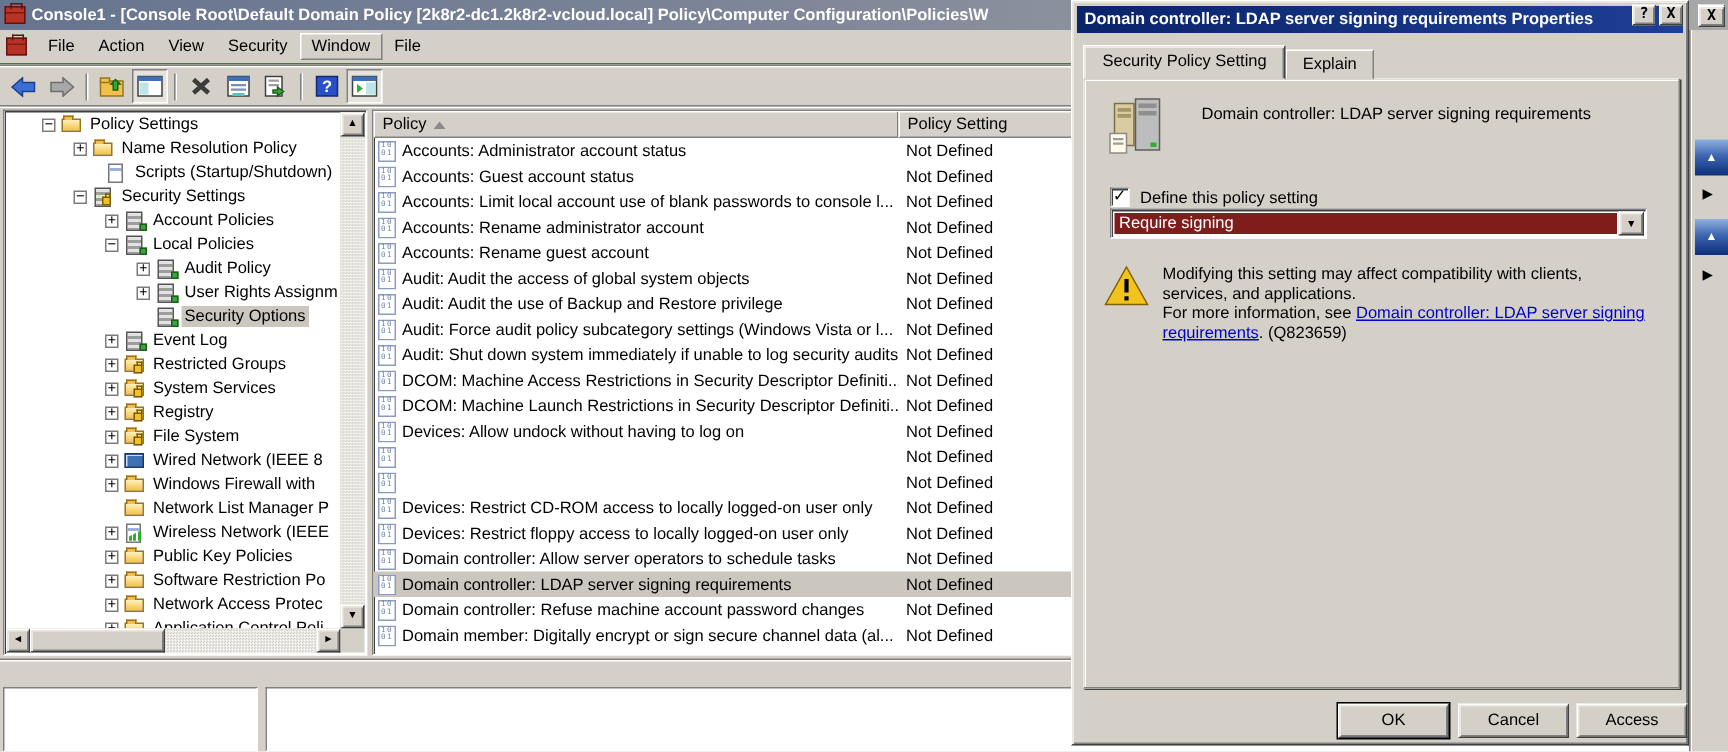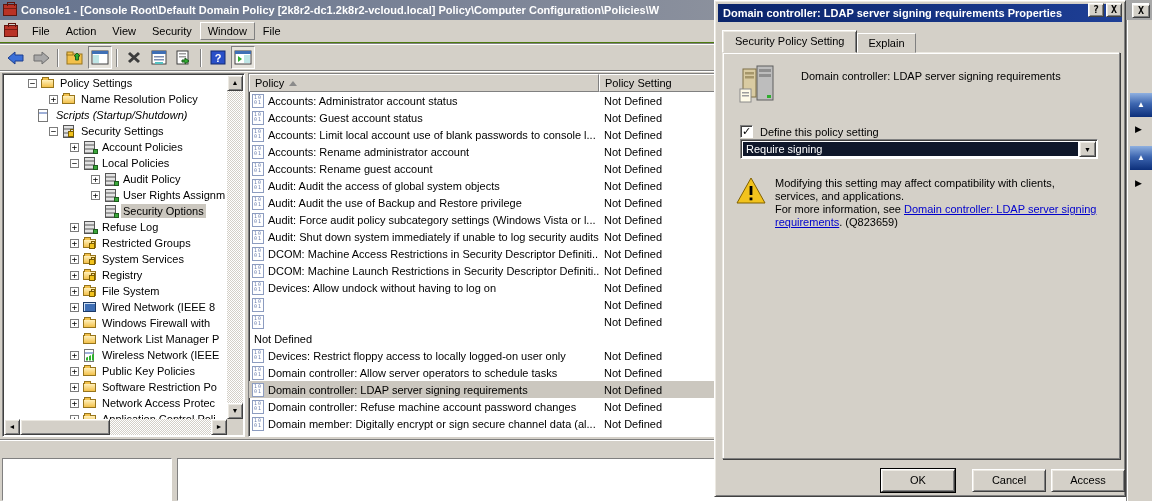--- a/index.html
+++ b/index.html
@@ -125,35 +125,35 @@
 
   #dlg-policy-icon { position:absolute; left:14px; top:10px; }
   #dlg-policy-name { position:absolute; left:78px; top:17px; width:300px; }
 
   #define-row { position:absolute; left:17px; top:72px; display:flex; align-items:center; gap:7px; }
   #define-checkbox { width:13px; height:13px; background:#fff; border:1px solid; border-color:#808080 #fff #fff #808080;
     box-shadow:inset 1px 1px 0 #404040; font-size:11px; line-height:11px; font-weight:bold; text-align:center; }
 
   #dropdown { position:absolute; left:17px; top:86px; width:358px; height:20px; background:#fff;
     border:1px solid; border-color:#808080 #fff #fff #808080; box-shadow:inset 1px 1px 0 #404040; display:flex; }
-  #dropdown .val { flex:1; margin:2px 0 2px 2px; background:#0f172a; color:#fff; padding:1px 3px; line-height:13px; }
+  #dropdown .val { flex:1; margin:2px 0 2px 2px; background:#7f1d1d; color:#fff; padding:1px 3px; line-height:13px; }
   #dropdown .dd-btn { width:17px; margin:1px; background:#d4d0c8; border:1px solid; border-color:#fff #404040 #404040 #fff;
     box-shadow:inset 1px 1px 0 #ece9e2, inset -1px -1px 0 #808080; font-size:7px; text-align:center; line-height:16px; }
 
   #warning { position:absolute; left:13px; top:124px; width:372px; display:flex; gap:9px; }
   #warn-icon { width:30px; height:28px; flex:0 0 auto; position:relative; }
   #warn-icon svg { display:block; }
   #warn-text { line-height:13px; width:325px; }
   #warn-text .para2 { margin-top:0px; }
   a.qlink { color:#0000cc; text-decoration:underline; cursor:pointer; }
 
   .dlg-btn { position:absolute; top:468px; width:74px; height:23px; background:#d4d0c8;
     border:1px solid; border-color:#fff #404040 #404040 #fff; box-shadow:inset 1px 1px 0 #ece9e2, inset -1px -1px 0 #808080;
     text-align:center; line-height:21px; }
-  #btn-ok { left:166px; outline:1px solid #000; }
+  #btn-ok { left:177px; outline:1px solid #000; }
   #btn-cancel { left:257px; }
   #btn-apply { left:336px; }
 
   svg { vertical-align:middle; }
 </style>
 </head>
 <body>
 
 <div id="titlebar">
   <span class="mmc-icon"></span>
@@ -253,21 +253,21 @@
       </div>
       <div class="tree-row" style="padding-left: 43px;">
         <div class="expand-slot">
           <div class="expand-box">+</div>
         </div>
         <div class="ticon">
           <div class="ibase b-folder"></div>
         </div>
         <div class="tree-label">Name Resolution Policy</div>
       </div>
-      <div class="tree-row" style="padding-left: 18px; font-style: italic;">
+      <div class="tree-row" style="padding-left: 52px;">
         <div class="expand-slot"></div>
         <div class="ticon">
           <div class="ibase b-paper"></div>
         </div>
         <div class="tree-label">Scripts (Startup/Shutdown)</div>
       </div>
       <div class="tree-row" style="padding-left: 43px;">
         <div class="expand-slot">
           <div class="expand-box">−</div>
         </div>
@@ -326,21 +326,21 @@
         <div class="tree-label sel">Security Options</div>
       </div>
       <div class="tree-row" style="padding-left: 64px;">
         <div class="expand-slot">
           <div class="expand-box">+</div>
         </div>
         <div class="ticon">
           <div class="ibase b-ledger"></div>
           <div class="ov ov-green"></div>
         </div>
-        <div class="tree-label">Refuse Log</div>
+        <div class="tree-label">Event Log</div>
       </div>
       <div class="tree-row" style="padding-left: 64px;">
         <div class="expand-slot">
           <div class="expand-box">+</div>
         </div>
         <div class="ticon">
           <div class="ibase b-folder"></div>
           <div class="ov ov-lock"></div>
         </div>
         <div class="tree-label">Restricted Groups</div>
@@ -562,20 +562,24 @@
         </div>
         <div class="lr-c2">Not Defined</div>
       </div>
       <div class="list-row">
         <div class="lr-c1">
           <div class="doc-icon"></div>
         </div>
         <div class="lr-c2">Not Defined</div>
       </div>
       <div class="list-row">
+        <div class="lr-c1">
+          <div class="doc-icon"></div>
+          <div>Devices: Restrict CD-ROM access to locally logged-on user only</div>
+        </div>
         <div class="lr-c2">Not Defined</div>
       </div>
       <div class="list-row">
         <div class="lr-c1">
           <div class="doc-icon"></div>
           <div>Devices: Restrict floppy access to locally logged-on user only</div>
         </div>
         <div class="lr-c2">Not Defined</div>
       </div>
       <div class="list-row">

